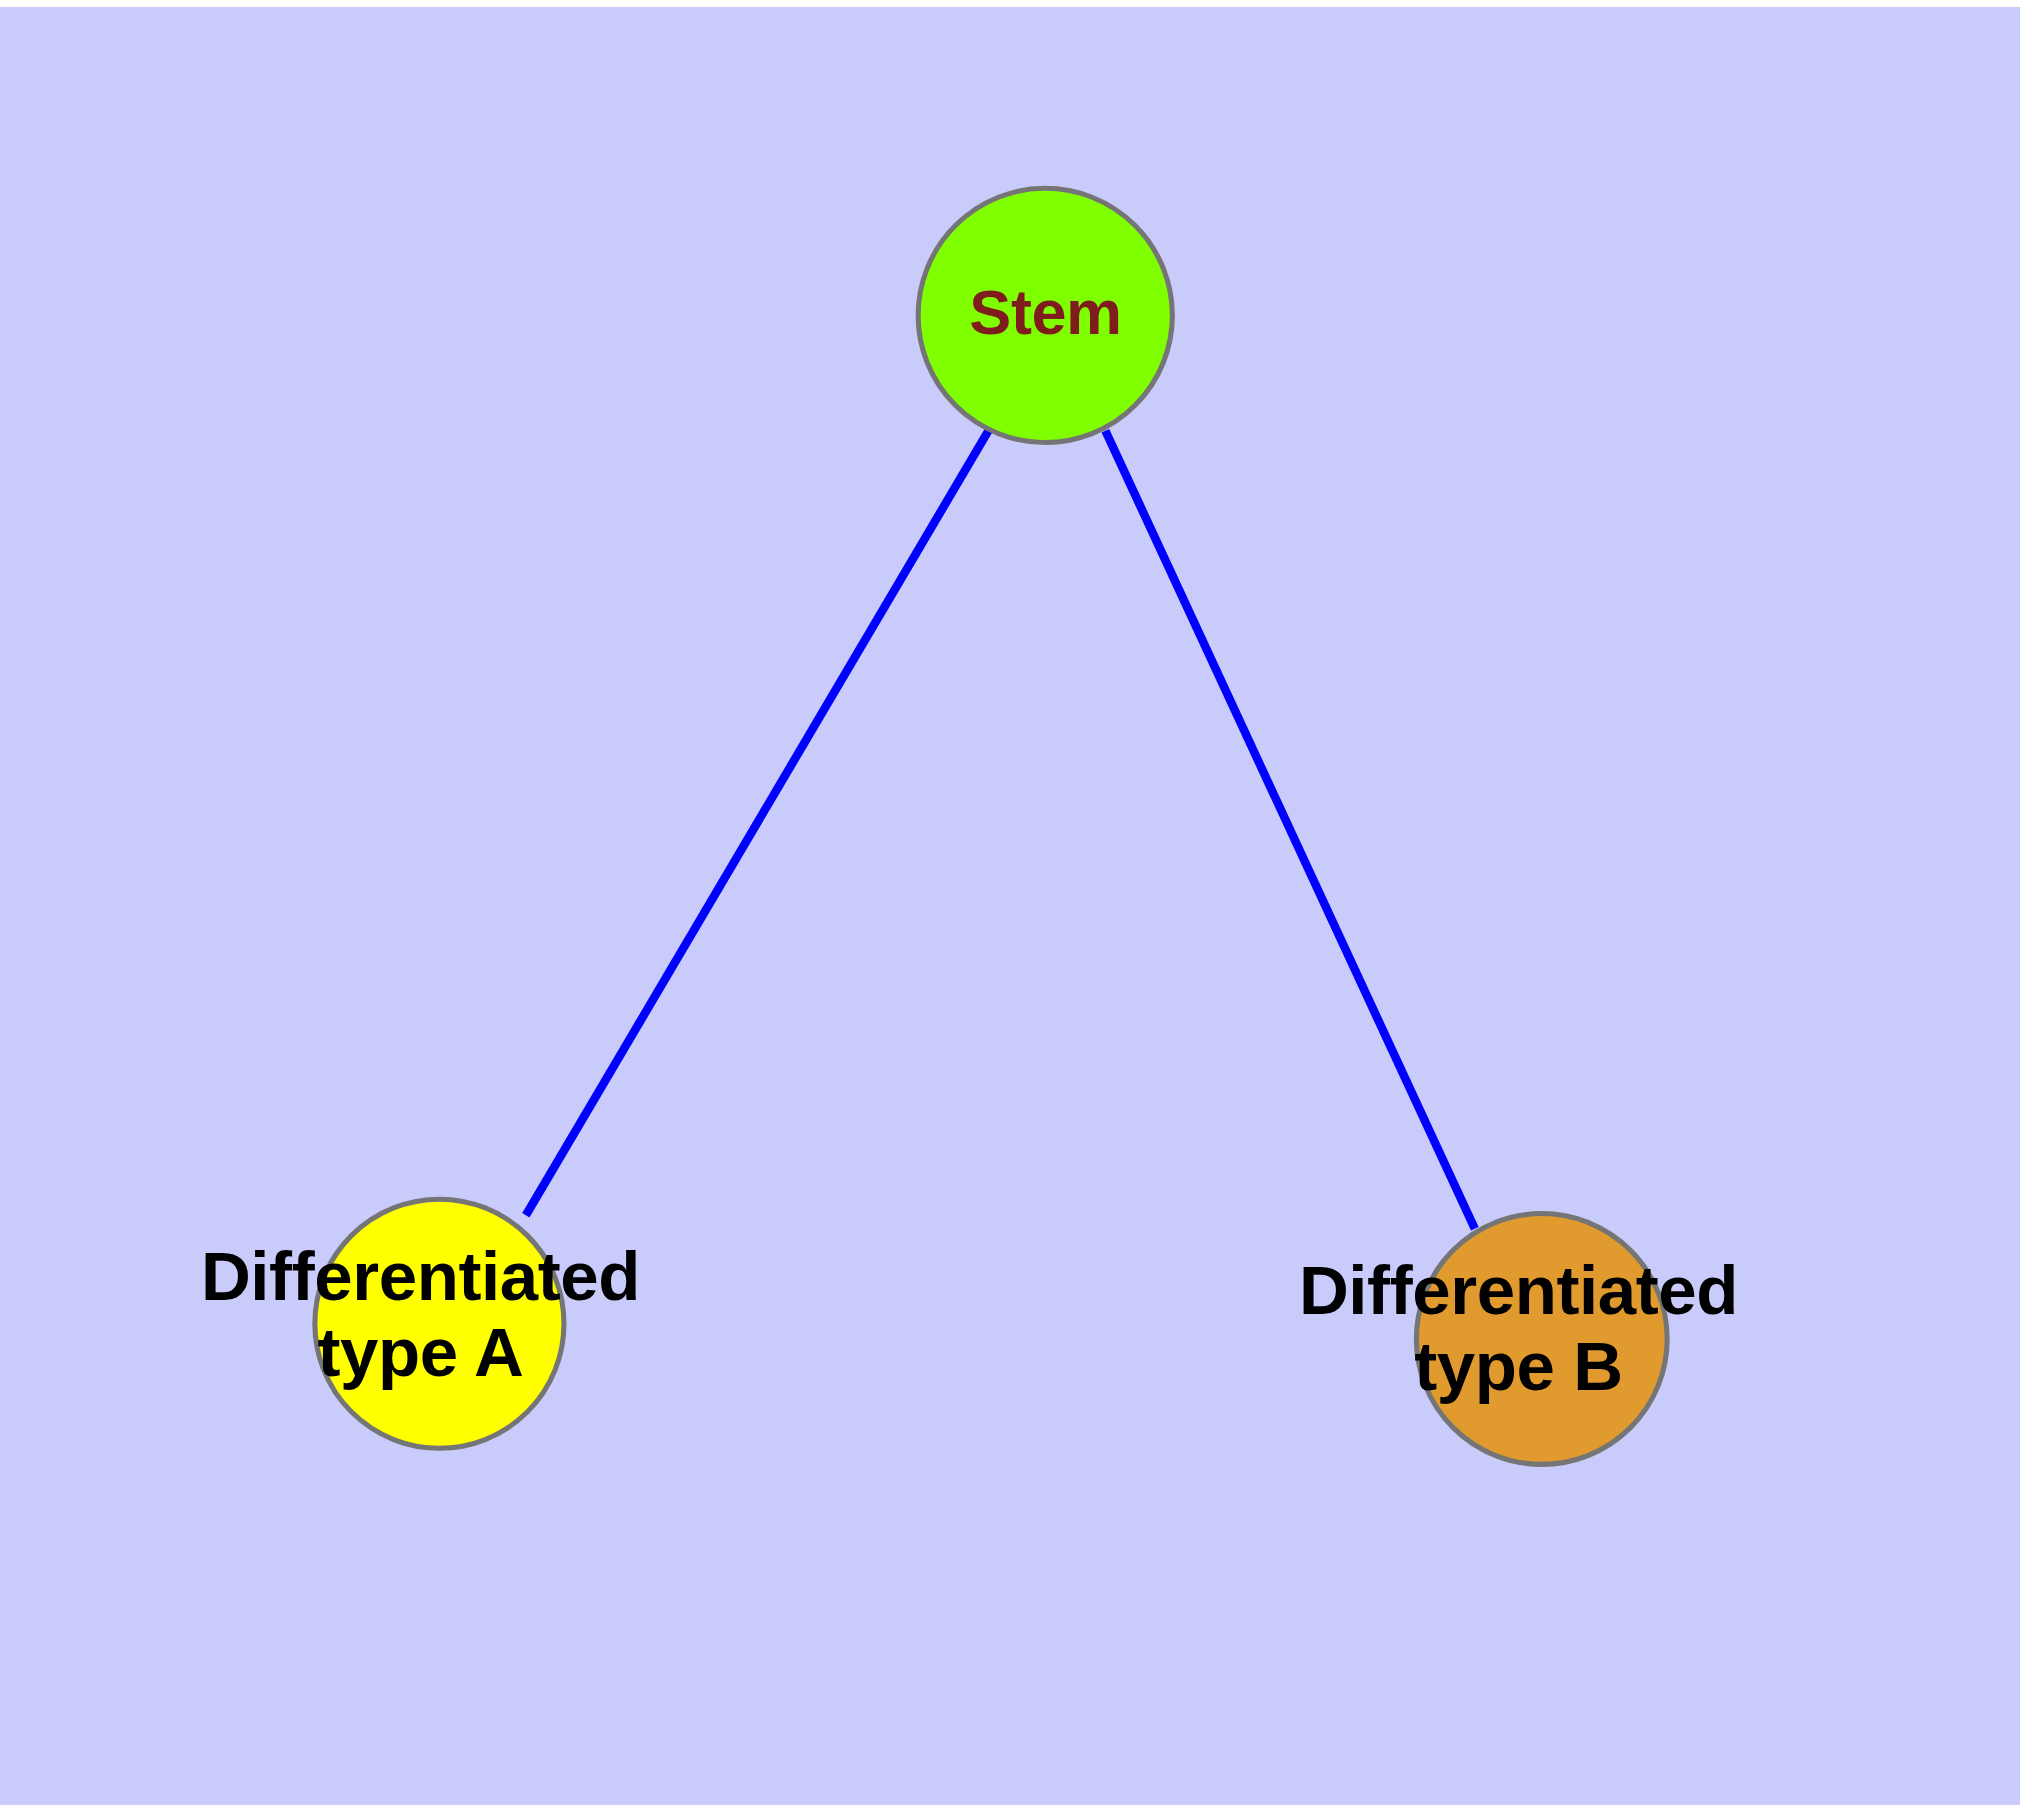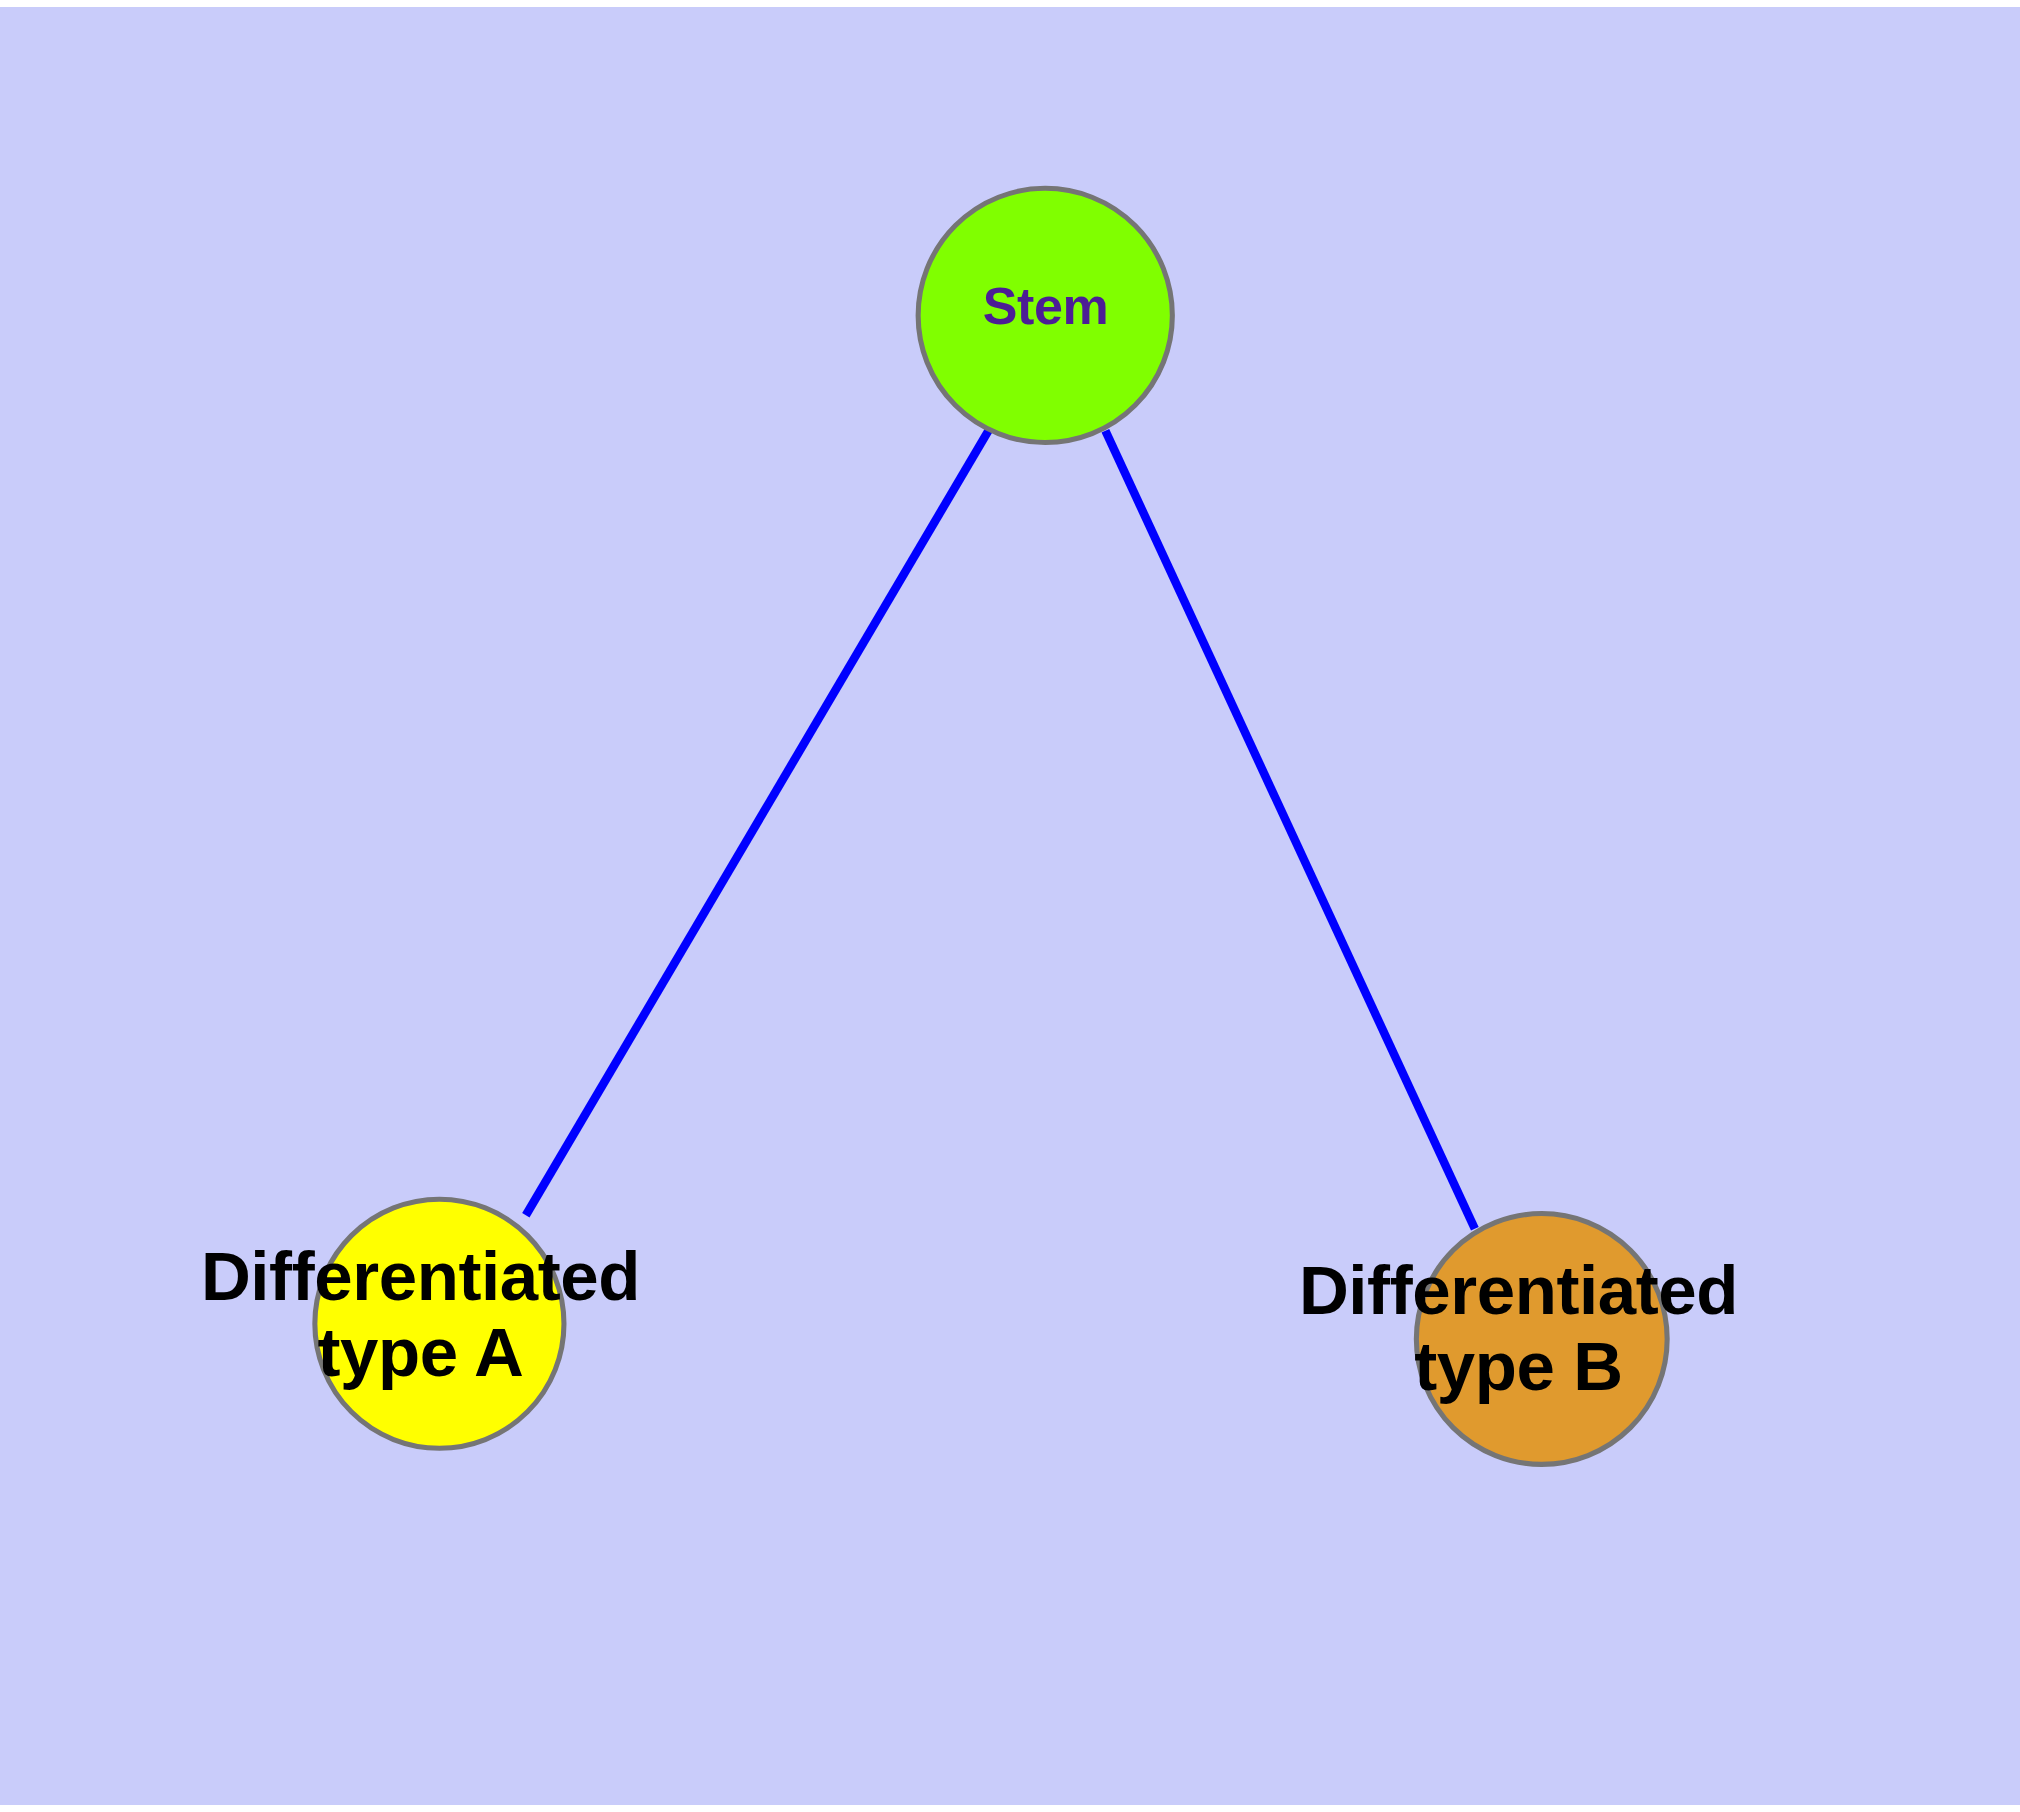--- a/index.html
+++ b/index.html
@@ -65,21 +65,21 @@
         <line class="graph-edge" x1="1166" y1="500" x2="620" y2="1426" stroke="#0000ff" stroke-width="10" stroke-linecap="butt"></line>
         <line class="graph-edge" x1="1304" y1="500" x2="1740" y2="1442" stroke="#0000ff" stroke-width="10" stroke-linecap="butt"></line>
       </g>
       <g>
         <circle class="graph-node" cx="1233" cy="364" r="150" fill="#80ff00" stroke="#757575" stroke-width="6"></circle>
         <circle class="graph-node" cx="518" cy="1554" r="147" fill="#ffff00" stroke="#757575" stroke-width="6"></circle>
         <circle class="graph-node" cx="1819" cy="1572" r="148" fill="#e09a2e" stroke="#757575" stroke-width="6"></circle>
       </g>
     </svg>
 
-    <div class="node-label root-label" style="font-size: 52px; color: #4c1d95; left: 0px; top: 0px; width: 1187px; transform: translate(452px, 271px);">Stem</div>
+    <div class="node-label root-label" style="font-size: 63px; color: #7f1d1d; left: 0px; top: 0px; width: 1187px; transform: translate(452px, 271px);">Stem</div>
     <div class="node-label leaf-label" style="font-size: 69px; color: rgb(0, 0, 0); left: 0px; top: 0px; width: 1187px; transform: translate(-173px, 1232px);">Differentiated
 type A</div>
     <div class="node-label leaf-label" style="font-size: 69px; color: rgb(0, 0, 0); left: 0px; top: 0px; width: 1187px; transform: translate(925px, 1246px);">Differentiated
 type B</div>
 
   </div>
 </div>
 
 
 </body></html>

